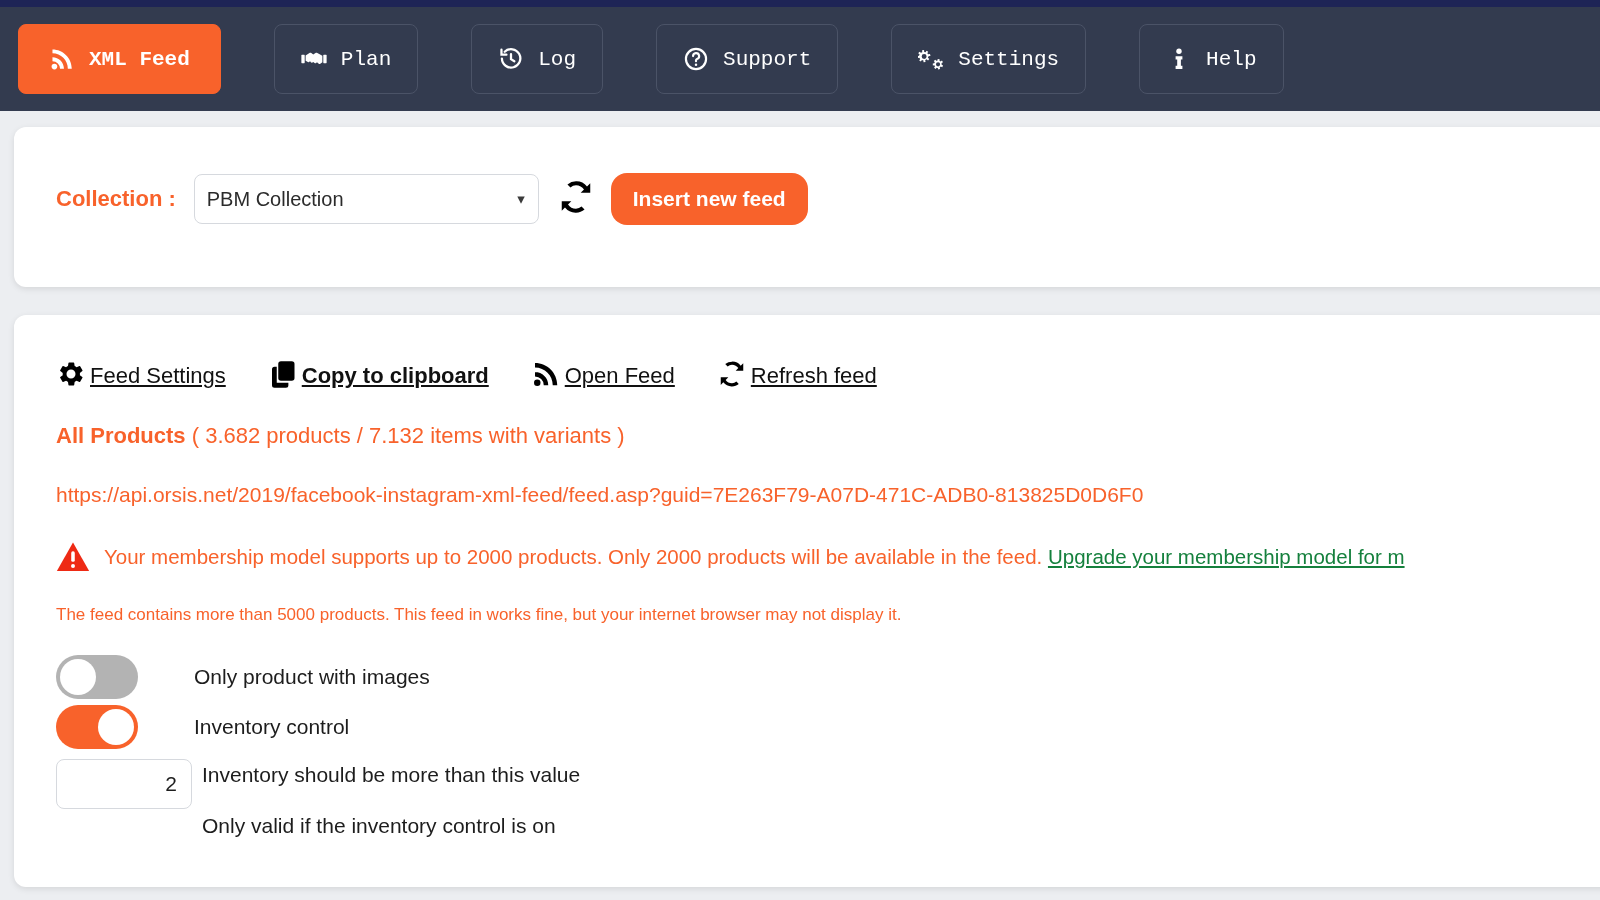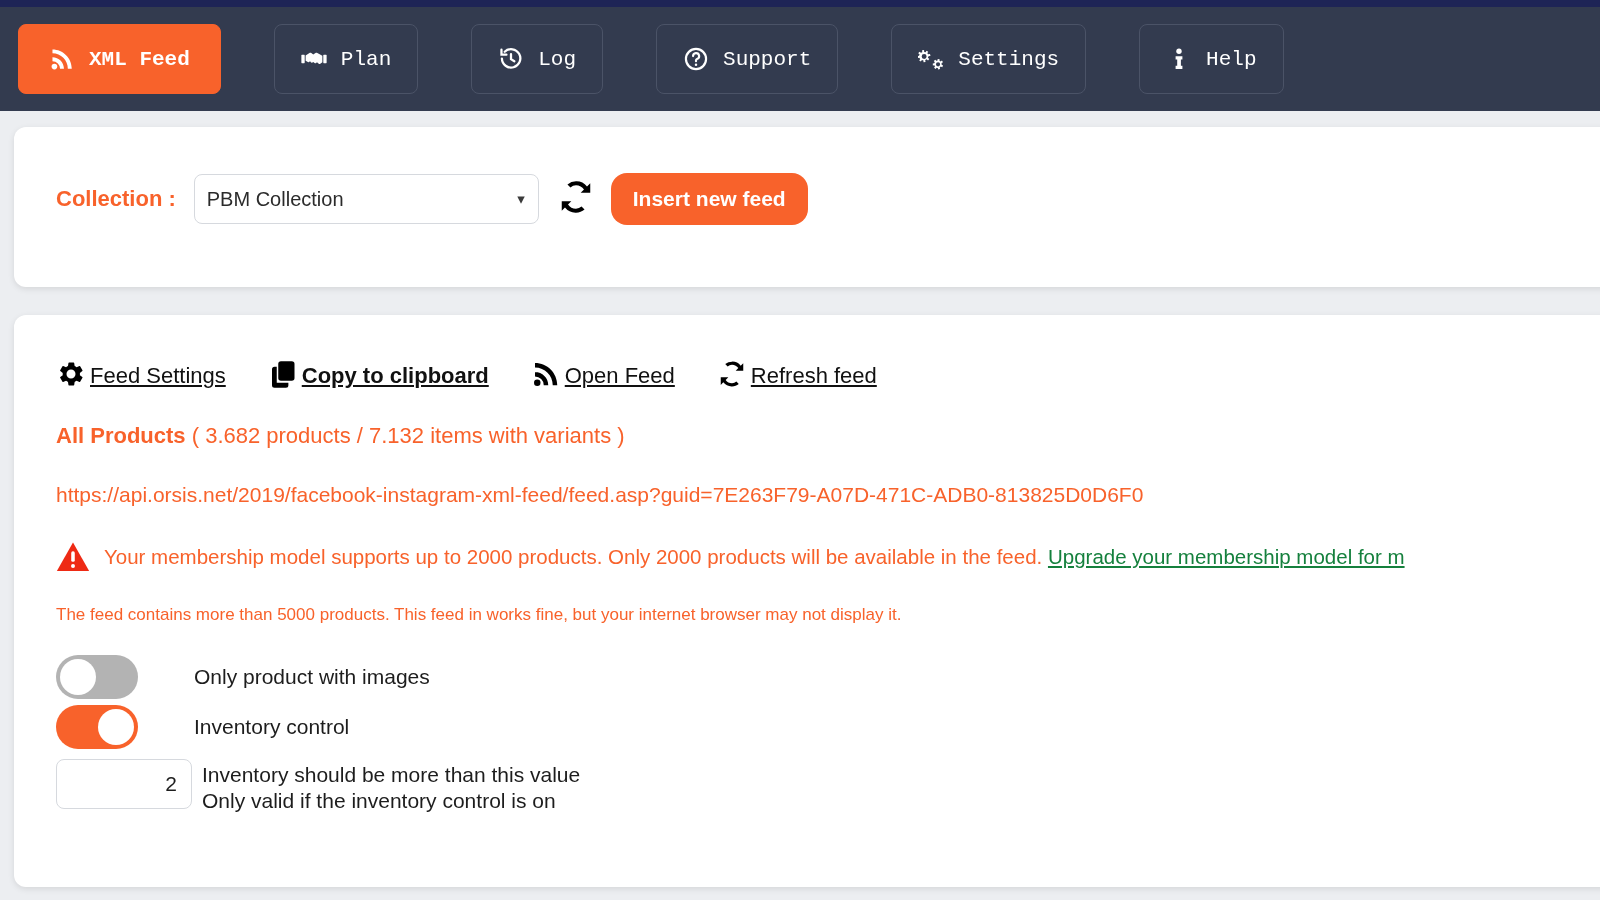--- a/index.html
+++ b/index.html
@@ -274,20 +274,21 @@
     padding: 0 14px;
     margin-right: 10px;
     flex: 0 0 auto;
   }
 
   .qty-labels {
     display: flex;
     flex-direction: column;
     line-height: 1.25;
     padding-top: 3px;
+    gap: 25px;
   }
   .qty-labels span {
     font-size: 21px;
     color: #1d1d1d;
     white-space: nowrap;
   }
 </style>
 </head>
 <body>
 

